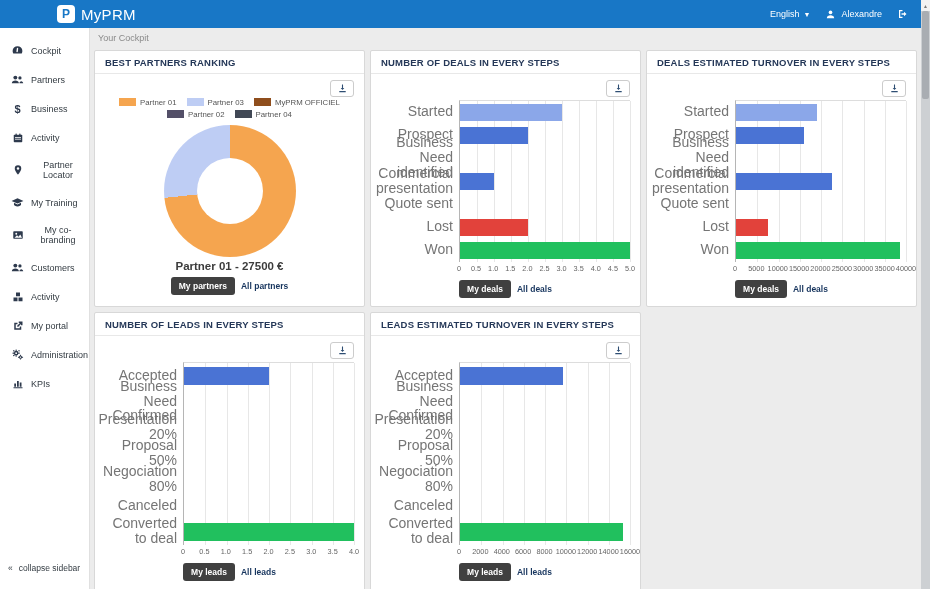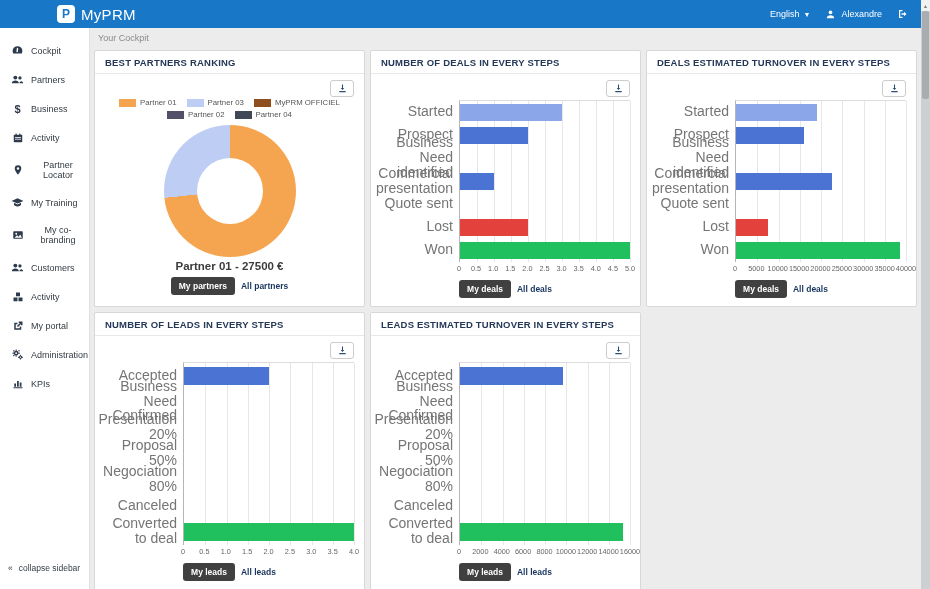--- a/index.html
+++ b/index.html
@@ -47,21 +47,21 @@
   .bc-bar { height:70%; position:relative; z-index:1; }
   .bc-axisrow { display:flex; height:12px; margin-top:2px; }
   .bc-spacer { width:78px; flex:none; }
   .bc-axis { flex:1; position:relative; font-size:7.3px; color:#666; }
   .bc-tick { position:absolute; top:0; transform:translateX(-50%); white-space:nowrap; }
   .card.h1 .chart { --rh:23px; }
   .card.h2 .chart { --rh:26px; }
 
   
   .legend { display:flex; flex-wrap:wrap; justify-content:center; column-gap:10px; row-gap:3px; font-size:7.8px; color:#555; margin-top:1px; }
-  .leg-item { display:flex; align-items:center; gap:4px; }
+  .leg-item { display:flex; align-items:flex-start; gap:4px; }
   .leg-sw { width:17px; height:8px; flex:none; }
   .donut { width:132px; height:132px; border-radius:50%; margin:6px auto 2px; position:relative; }
   .donut::after { content:""; position:absolute; inset:33px; background:#fff; border-radius:50%; }
   .center-label { text-align:center; font-size:11.5px; font-weight:bold; color:#3c3c3c; margin:3px 0 5px; }
 
   .card-foot { display:flex; justify-content:center; align-items:center; gap:6px; margin:4px 0 5px; }
   .btn-primary { background:#404040; color:#fff; border:none; border-radius:3px; font-size:8.5px; font-weight:bold; padding:4px 8px; cursor:pointer; font-family:"Liberation Sans", sans-serif; }
   .btn-link { color:#17355E; font-size:8.5px; font-weight:bold; cursor:pointer; }
 </style>
 </head>

